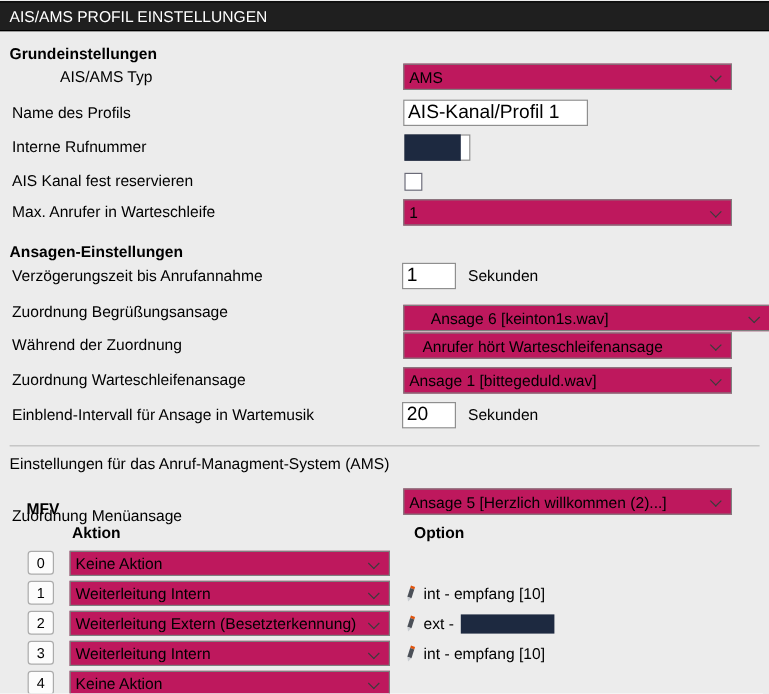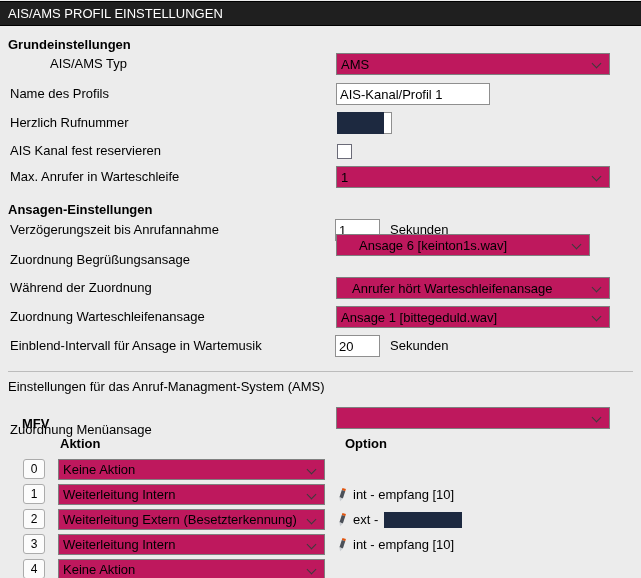--- a/index.html
+++ b/index.html
@@ -29,21 +29,21 @@
   .sel .txt { white-space:nowrap; overflow:hidden; }
   .sel .chev {
     position:absolute; right:9px; top:6px; width:6px; height:6px;
     border-right:1.5px solid #3c3c3c; border-bottom:1.5px solid #3c3c3c;
     transform:rotate(45deg);
   }
 
   .inp {
     position:absolute; height:22px; box-sizing:border-box;
     background:#fff; border:1px solid #8f8f8f; padding:0 3px;
-    font-family:"Liberation Sans", sans-serif; font-size:13px; color:#000;
+    font-family:"Liberation Sans", sans-serif; font-size:16px; color:#000;
   }
 
   .checkbox {
     position:absolute; width:15px; height:15px; box-sizing:border-box;
     background:#fff; border:1px solid #6b6b78;
   }
 
   .badge {
     position:absolute; width:22px; height:20px; box-sizing:border-box;
     background:#fcfcfc; border:1px solid #ababab; border-radius:3px;
@@ -76,41 +76,41 @@
 
   <div class="lbl" style="left:10px; top:56px;margin-left:40px;">AIS/AMS Typ</div>
   <div class="sel" style="left:336px; top:53px; width:274px;">
     <span class="txt">AMS</span>
     <span class="chev"></span>
   </div>
 
   <div class="lbl" style="left:10px; top:86px;">Name des Profils</div>
   <input class="inp" style="left: 336px; top: 83px; width: 154px;" value="AIS-Kanal/Profil 1">
 
-  <div class="lbl" style="left:10px; top:115px;">Herzlich Rufnummer</div>
+  <div class="lbl" style="left:10px; top:115px;">Interne Rufnummer</div>
   <input class="inp" style="left: 337px; top: 112px; width: 55px;">
   <div class="navy-block" style="left:337px; top:112px; width:47px; height:22px;"></div>
 
   <div class="lbl" style="left:10px; top:143px;">AIS Kanal fest reservieren</div>
   <div class="checkbox" style="left:337px; top:144px;"></div>
 
   <div class="lbl" style="left:10px; top:169px;">Max. Anrufer in Warteschleife</div>
   <div class="sel" style="left:336px; top:166px; width:274px;">
     <span class="txt">1</span>
     <span class="chev"></span>
   </div>
 
   <div class="heading" style="left:8px; top:202px;">Ansagen-Einstellungen</div>
 
   <div class="lbl" style="left:10px; top:222px;">Verzögerungszeit bis Anrufannahme</div>
   <input class="inp" style="left: 335px; top: 219px; width: 45px;" value="1">
   <div class="unit" style="left:390px; top:222px;">Sekunden</div>
 
   <div class="lbl" style="left:10px; top:252px;">Zuordnung Begrüßungsansage</div>
-  <div class="sel" style="left:336px; top:234px; width:254px;padding-left:22px;">
+  <div class="sel" style="left:336px; top:254px; width:306px;padding-left:22px;">
     <span class="txt">Ansage 6 [keinton1s.wav]</span>
     <span class="chev"></span>
   </div>
 
   <div class="lbl" style="left:10px; top:280px;">Während der Zuordnung</div>
   <div class="sel" style="left:336px; top:277px; width:274px;padding-left:15px;">
     <span class="txt">Anrufer hört Warteschleifenansage</span>
     <span class="chev"></span>
   </div>
 
@@ -122,20 +122,21 @@
 
   <div class="lbl" style="left:10px; top:338px;">Einblend-Intervall für Ansage in Wartemusik</div>
   <input class="inp" style="left: 335px; top: 335px; width: 45px;" value="20">
   <div class="unit" style="left:390px; top:338px;">Sekunden</div>
 
   <div class="divider" style="left:8px; top:371px; width:625px;"></div>
   <div class="plainheading" style="left:8px; top:379px;">Einstellungen für das Anruf-Managment-System (AMS)</div>
 
   <div class="lbl" style="left:10px; top:410px;margin-top:12px;">Zuordnung Menüansage</div>
   <div class="sel" style="left:336px; top:407px; width:274px;">
+    <span class="txt">Ansage 5 [Herzlich willkommen (2)...]</span>
     <span class="chev"></span>
   </div>
 
   <div class="heading" style="left:22px; top:416px;">MFV</div>
   <div class="heading" style="left:60px; top:436px;">Aktion</div>
   <div class="heading" style="left:345px; top:436px;">Option</div>
 
   <div class="badge" style="left:23px; top:459px;">
       <span>0</span>
     </div>

